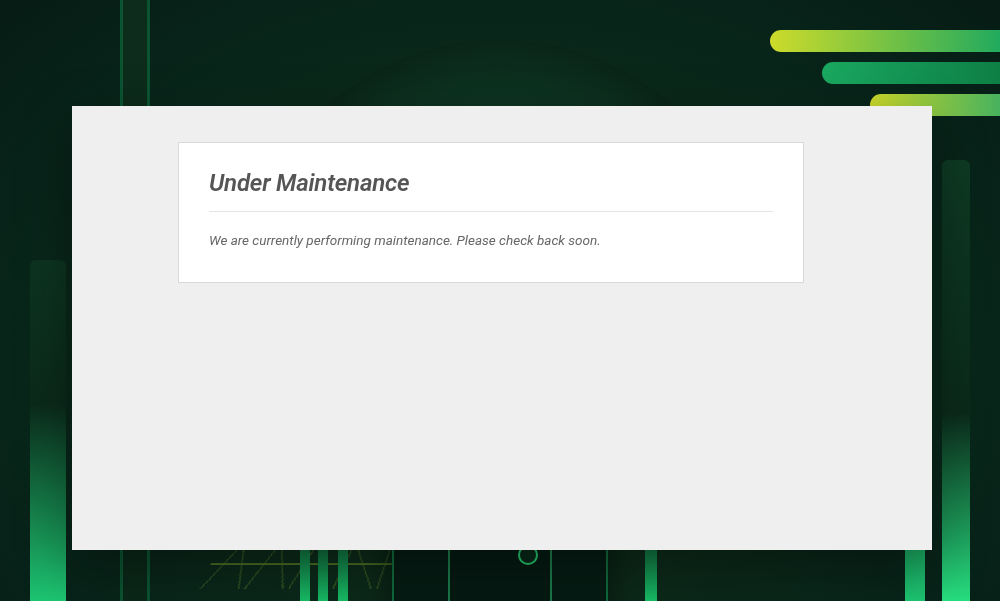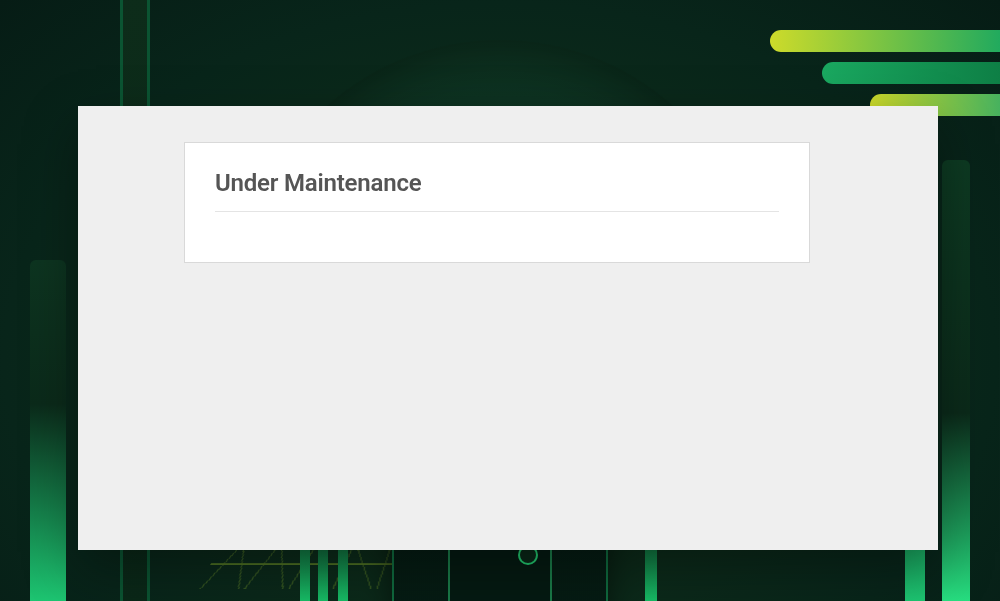--- a/index.html
+++ b/index.html
@@ -162,26 +162,27 @@
       border-radius: 4px;
     }
     .stick-1 { left: 300px; top: 495px; height: 110px; }
     .stick-2 { left: 318px; top: 510px; height: 95px; }
     .stick-3 { left: 338px; top: 500px; height: 105px; }
     .stick-4 { left: 645px; top: 500px; height: 105px; width: 12px; }
     
     
     .panel-outer {
       position: absolute;
-      left: 78px;
+      left: 72px;
       top: 106px;
       width: 860px;
       height: 444px;
       background: #efefef;
       box-shadow: 0 20px 50px rgba(0,0,0,0.35);
+      font-style: italic;
     }
     
     
     .card {
       position: absolute;
       left: 106px;
       top: 36px;
       width: 626px;
       background: #ffffff;
       border: 1px solid #d9d9d9;
@@ -222,14 +223,15 @@
   <div class="stick stick-3"></div>
   <div class="stick stick-4"></div>
   <div class="char-body"></div>
   <div class="char-pocket"></div>
   <div class="char-badge"></div>
 </div>
 
 <div class="panel-outer">
   <div class="card">
     <h1 class="card-title">Under Maintenance</h1>
+    <p class="card-message">We are currently performing maintenance. Please check back soon.</p>
   </div>
 </div>
 
 </body></html>

